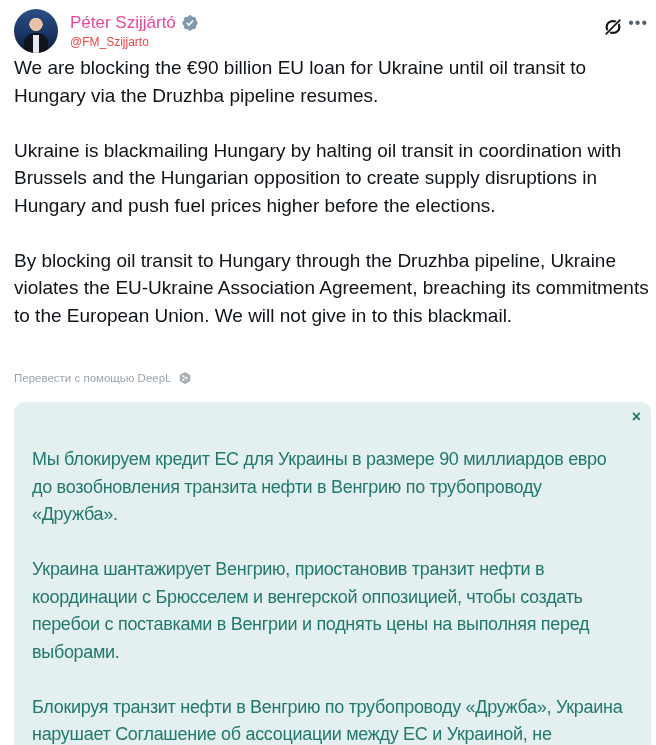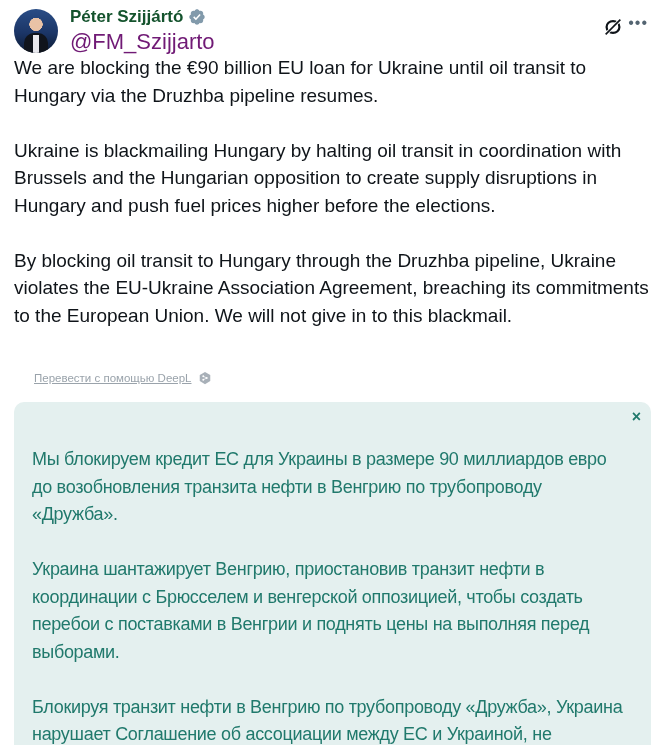--- a/index.html
+++ b/index.html
@@ -4,30 +4,30 @@
   <style>
     * { box-sizing: border-box; margin: 0; padding: 0; }
     html, body { width: 656px; height: 745px; overflow: hidden; background: #ffffff; }
     body { font-family: "Liberation Sans", sans-serif; color: #0f1419; position: relative; }
     .header { position: absolute; left: 14px; top: 6px; right: 0; height: 50px; display: flex; align-items: center; }
     .avatar { width: 44px; height: 44px; border-radius: 50%; background: radial-gradient(circle at 50% 35%, #e9c2a6 0 18%, transparent 19%), linear-gradient(180deg, #2a4d86 0%, #1b3566 55%, #0d1b33 100%); position: relative; overflow: hidden; flex: 0 0 44px; }
     .avatar::after { content: ""; position: absolute; left: 10px; top: 24px; width: 24px; height: 22px; background: #10141c; border-radius: 10px 10px 0 0; }
     .avatar::before { content: ""; position: absolute; left: 19px; top: 26px; width: 6px; height: 18px; background: #e8e8ee; z-index: 1; }
     .names { margin-left: 12px; display: flex; flex-direction: column; justify-content: center; }
     .name-row { display: flex; align-items: center; }
-    .display-name { font-weight: bold; font-size: 17px; color: #14532d; }
+    .display-name { font-weight: normal; font-size: 17px; color: #ec4899; }
     .verified { margin-left: 5px; width: 18px; height: 18px; display: inline-block; }
-    .handle { font-size: 22px; color: #701a75; margin-top: 2px; }
+    .handle { font-size: 12px; color: #ef4444; margin-top: 2px; }
     .grok-icon { position: absolute; right: 32px; top: 10px; width: 22px; height: 22px; }
     .more-icon { position: absolute; right: 8px; top: 8px; font-size: 16px; color: #536471; letter-spacing: 1px; }
     .tweet { position: absolute; left: 14px; top: 54px; width: 640px; font-size: 19px; line-height: 27.5px; color: #0f1419; }
     .tweet p { margin-bottom: 27.5px; }
     .tweet p:last-child { margin-bottom: 0; }
     .deepl { position: absolute; left: 14px; top: 371px; display: flex; align-items: center; font-size: 11.5px; color: #9aa3ab; }
-    .deepl-link { text-decoration: underline; color: #9aa3ab; margin-left: 20px; }
+    .deepl-link { color: #9aa3ab; }
     .deepl-icon { margin-left: 6px; width: 14px; height: 14px; }
     .translation { position: absolute; left: 14px; top: 402px; width: 637px; height: 360px; background: #e4f0ef; border-radius: 10px; padding: 20px 24px 0 18px; }
     .translation p { font-size: 18px; line-height: 27.5px; color: #20796c; margin-bottom: 27.5px; letter-spacing: -0.3px; margin-top: 24px; }
     .close-btn { position: absolute; right: 10px; top: 6px; font-size: 16px; font-weight: bold; color: #20796c; cursor: pointer; }
   </style>
 </head>
 <body>
 
 <div class="header">
   <div class="avatar"></div>

